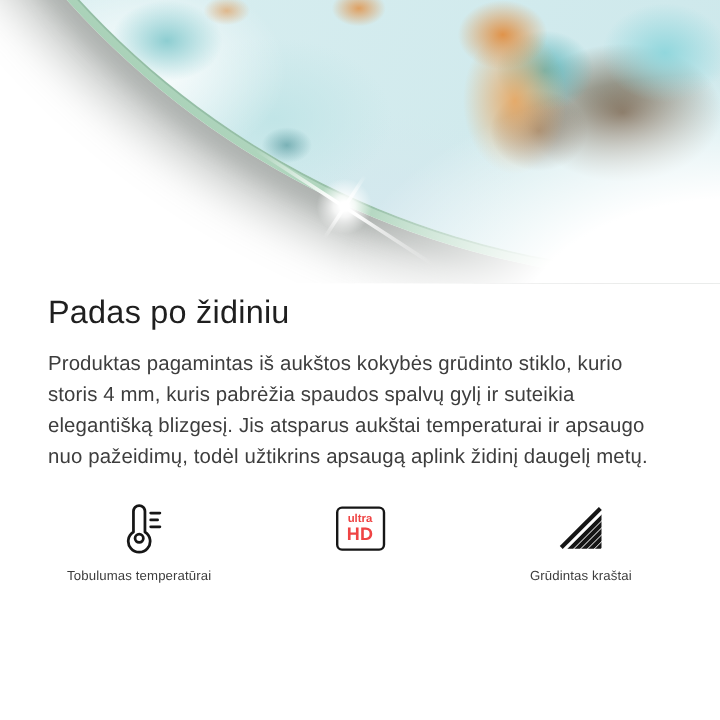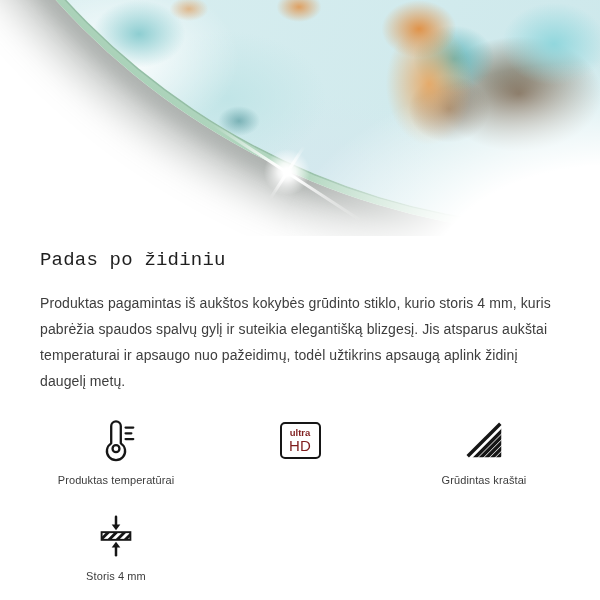--- a/index.html
+++ b/index.html
@@ -44,44 +44,44 @@
   .sparkle{position:absolute;left:287px;top:172px;width:0;height:0;z-index:5;}
   .sparkle .glow{position:absolute;left:-24px;top:-24px;width:48px;height:48px;border-radius:50%;
     background:radial-gradient(circle, #ffffff 0 4px, rgba(255,255,255,.85) 9px, rgba(255,255,255,0) 68%);}
   .sparkle .ray{position:absolute;background:linear-gradient(90deg,rgba(255,255,255,0),#fff 45%,#fff 55%,rgba(255,255,255,0));}
   .sparkle .r1{width:176px;height:3px;left:-88px;top:-1.5px;transform:rotate(33deg);}
   .sparkle .r2{width:62px;height:2.5px;left:-31px;top:-1.25px;transform:rotate(-57deg);}
 
   
   .content{position:relative;padding:0 40px;}
   h1{
-    margin:8px 0 0 0;font-family:Liberation Mono, monospace;
-    font-size:19px;line-height:33px;font-weight:400;color:#1f1f1f;letter-spacing:.2px;
+    margin:8px 0 0 0;font-family:Liberation Sans, sans-serif;
+    font-size:27px;line-height:33px;font-weight:400;color:#1f1f1f;letter-spacing:.2px;
   }
   h1 .hl{display:block;}
   .desc{
     margin:13px 0 0 0;max-width:526px;
-    font-size:14px;line-height:26px;color:#3d3d3d;letter-spacing:.1px;
+    font-size:17px;line-height:26px;color:#3d3d3d;letter-spacing:.1px;
   }
 
   
   .features{
     display:grid;grid-template-columns:1fr 1fr 1fr;row-gap:26px;
     margin:22px -16px 0 -16px;
   }
   .feature{display:flex;flex-direction:column;align-items:center;}
   .ficon{height:48px;display:flex;align-items:center;justify-content:center;}
   .flabel{margin-top:10px;font-size:11px;color:#3c3c3c;letter-spacing:.1px;text-align:center;}
   svg.icn{display:block;}
   .uhd-box{
     width:37px;height:33px;border:2.5px solid #161616;border-radius:5px;
-    display:flex;flex-direction:column;align-items:center;justify-content:center;color:#7f1d1d;
+    display:flex;flex-direction:column;align-items:center;justify-content:center;color:#ef4444;
   }
   .uhd-top{font-size:9.5px;font-weight:700;line-height:10px;}
-  .uhd-bottom{font-size:15px;font-weight:400;line-height:15px;letter-spacing:.2px;}
+  .uhd-bottom{font-size:15px;font-weight:700;line-height:15px;letter-spacing:.2px;}
 </style>
 </head>
 <body>
 
 <div class="stage">
 
   <div class="hero">
     <div class="glass-outer">
       <div class="glass-inner"></div>
     </div>
@@ -103,21 +103,21 @@
     <div class="features">
 
       <div class="feature">
         <div class="ficon">
           <svg class="icn" width="46" height="46" viewBox="0 0 48 48" fill="none" stroke="#161616" stroke-width="2.4" stroke-linecap="round" stroke-linejoin="round">
             <path d="M19 9.5 A5 5 0 0 1 29 9.5 V27.5 A9.5 9.5 0 1 1 19 27.5 Z"></path>
             <circle cx="24" cy="33" r="3.6"></circle>
             <path d="M34 11 h8 M34 17 h6 M34 23 h8"></path>
           </svg>
         </div>
-        <div class="flabel">Produktas temperatūrai</div>
+        <div class="flabel">Tobulumas temperatūrai</div>
       </div>
 
       <div class="feature">
         <div class="ficon">
           <div class="uhd-box">
             <span class="uhd-top">ultra</span>
             <span class="uhd-bottom">HD</span>
           </div>
         </div>
       </div>
@@ -134,34 +134,16 @@
             </defs>
             <path d="M7 41 L41 7"></path>
             <g clip-path="url(#triClip)">
               <path d="M13 44 L44 13 M19 44 L44 19 M25 44 L44 25 M31 44 L44 31 M37 44 L44 37"></path>
             </g>
           </svg>
         </div>
         <div class="flabel">Grūdintas kraštai</div>
       </div>
 
-      <div class="feature">
-        <div class="ficon">
-          <svg class="icn" width="46" height="46" viewBox="0 0 48 48">
-            <defs>
-              <pattern id="hatch6" width="6" height="6" patternUnits="userSpaceOnUse" patternTransform="rotate(45)">
-                <rect width="6" height="6" fill="#ffffff"></rect>
-                <rect width="3" height="6" fill="#161616"></rect>
-              </pattern>
-            </defs>
-            <rect x="9" y="20" width="30" height="8" fill="url(#hatch6)" stroke="#161616" stroke-width="2"></rect>
-            <path d="M24 4 V12" stroke="#161616" stroke-width="2.6" stroke-linecap="round"></path>
-            <polygon points="19.5,12 28.5,12 24,18" fill="#161616"></polygon>
-            <path d="M24 44 V36" stroke="#161616" stroke-width="2.6" stroke-linecap="round"></path>
-            <polygon points="19.5,36 28.5,36 24,30" fill="#161616"></polygon>
-          </svg>
-        </div>
-        <div class="flabel">Storis 4 mm</div>
-      </div>
 
     </div>
   </div>
 </div>
 
 </body></html>

